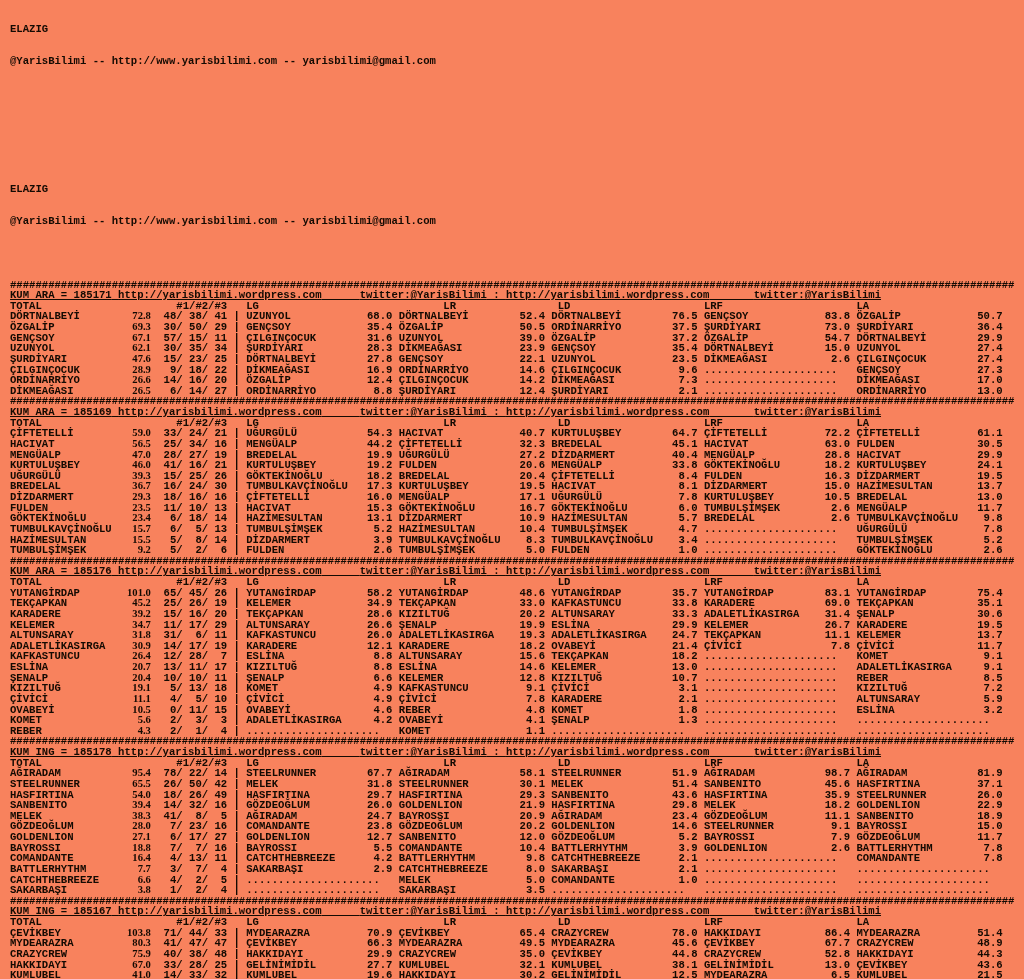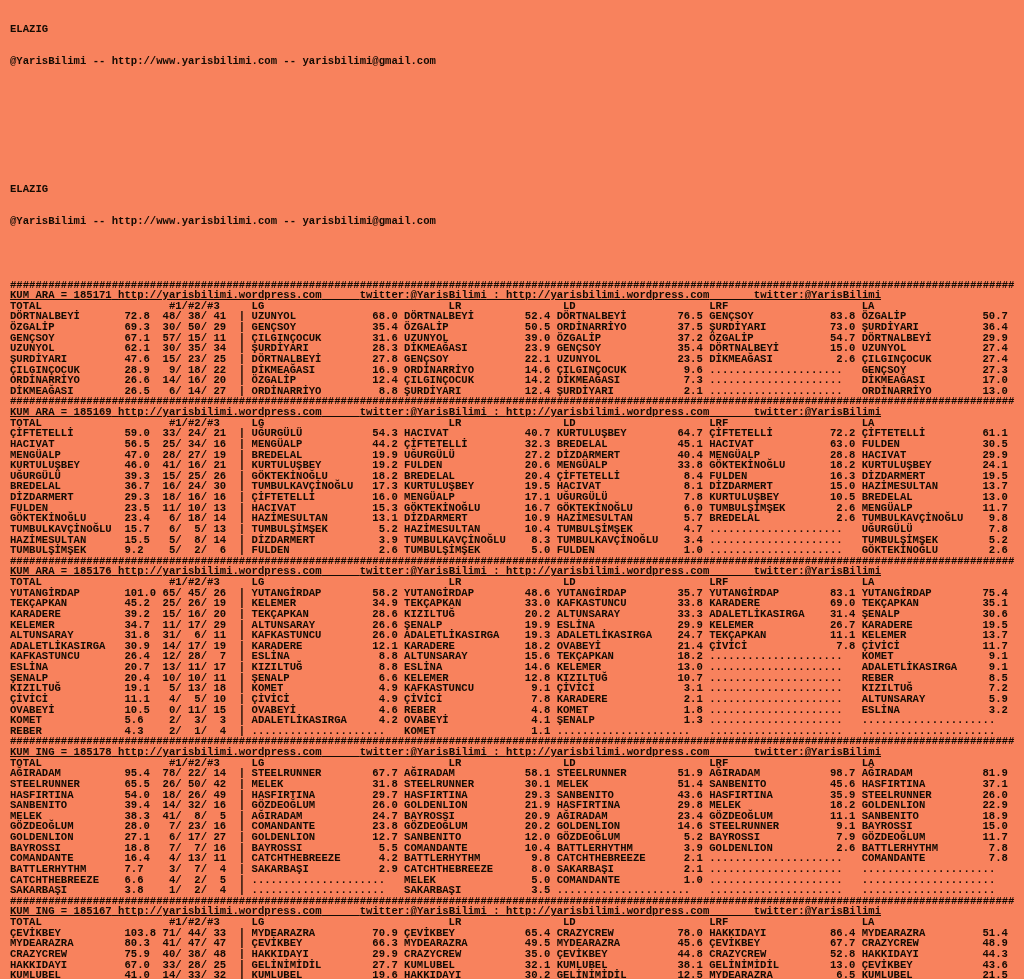--- a/index.html
+++ b/index.html
@@ -10,22 +10,22 @@
     font-weight:700;
     font-size:10.6px;
     line-height:10.64px;
     color:var(--fg,#140A02);
     padding:3px 0 0 10px;
     white-space:pre;
   }
   .line{display:block;height:10.64px;white-space:pre;}
   .line span{display:inline-block;vertical-align:top;white-space:pre;overflow:visible;}
   .cn{width:18ch;}                 
-  .ct{width:5ch;} 
-  .cs{width:12ch;text-align:center;}
+  .ct{width:5ch;text-align:right;font-family:Liberation Serif, serif;} 
+  .cs{width:12ch;text-align:right;}
   .cd{width:3ch;text-align:center;}
   .pn{width:18ch;}                 
   .pv{width:5ch;text-align:right;margin-right:1ch;} 
   .hd{display:inline-block;text-decoration:underline;}
 </style>
 </head>
 <body style="--bg: #F8825D; --fg: #140A02;">
 
 <div class="term">
   <div class="line"><span>ELAZIG</span></div>

